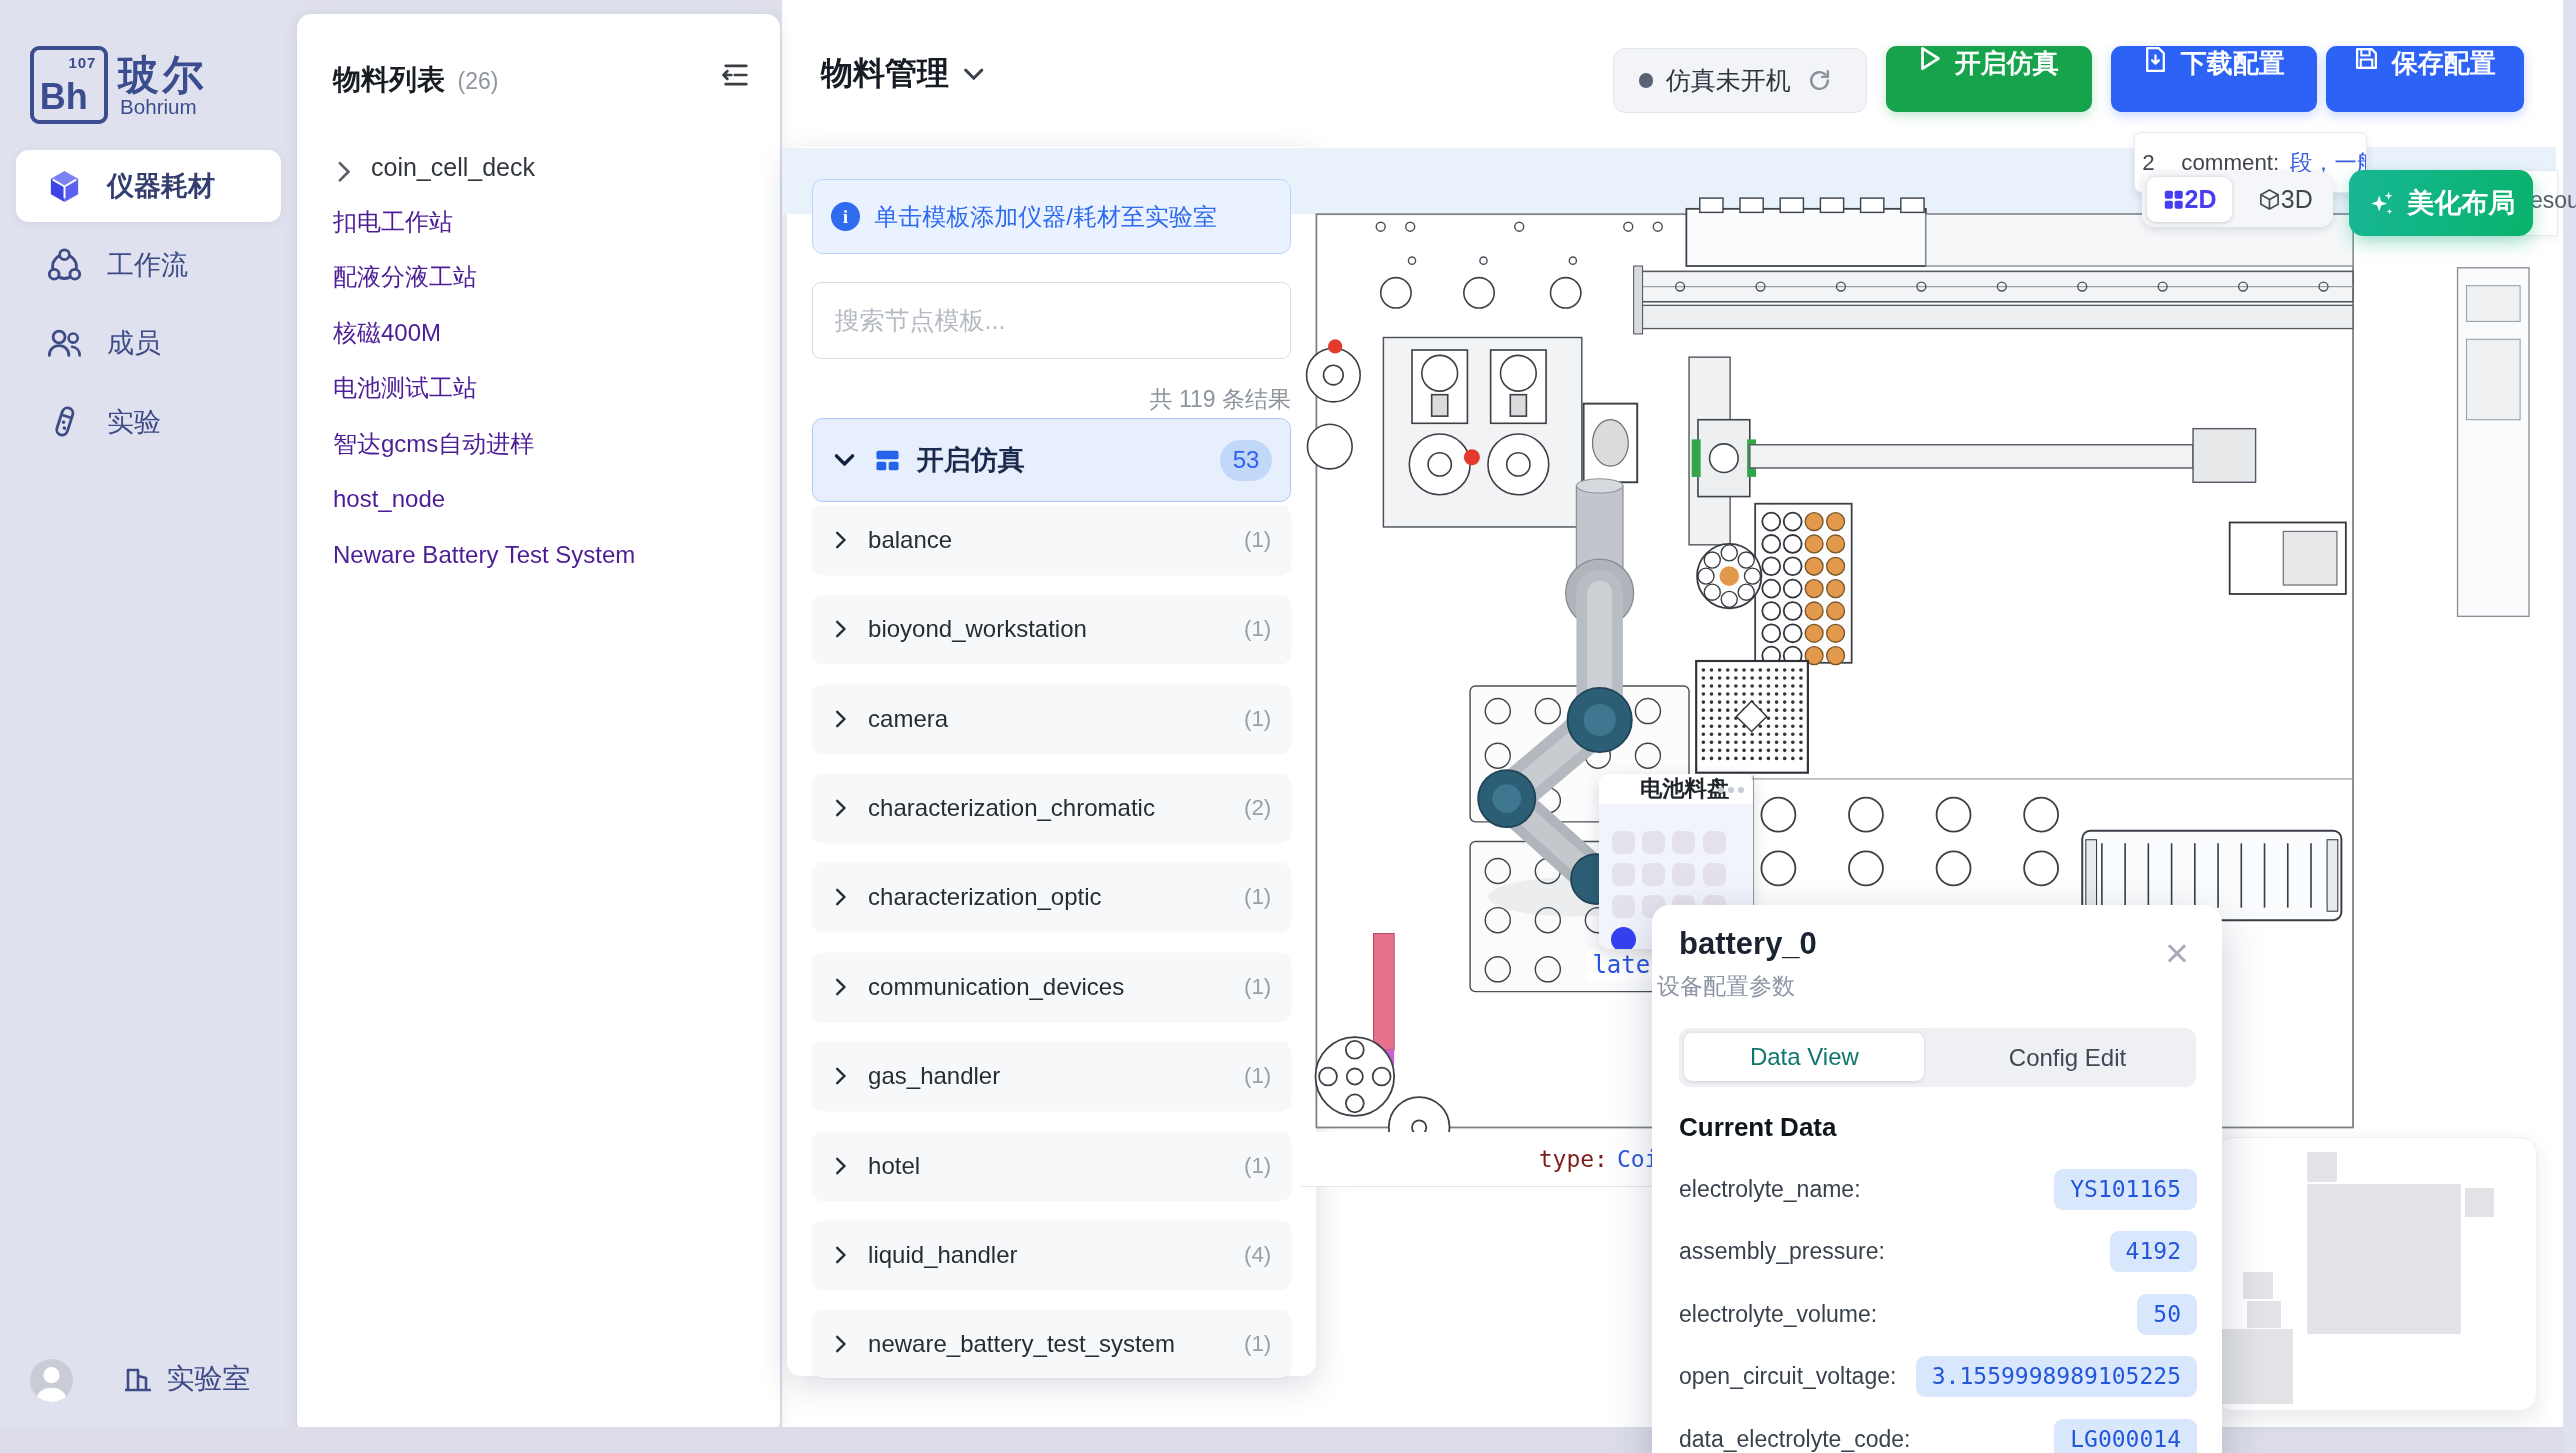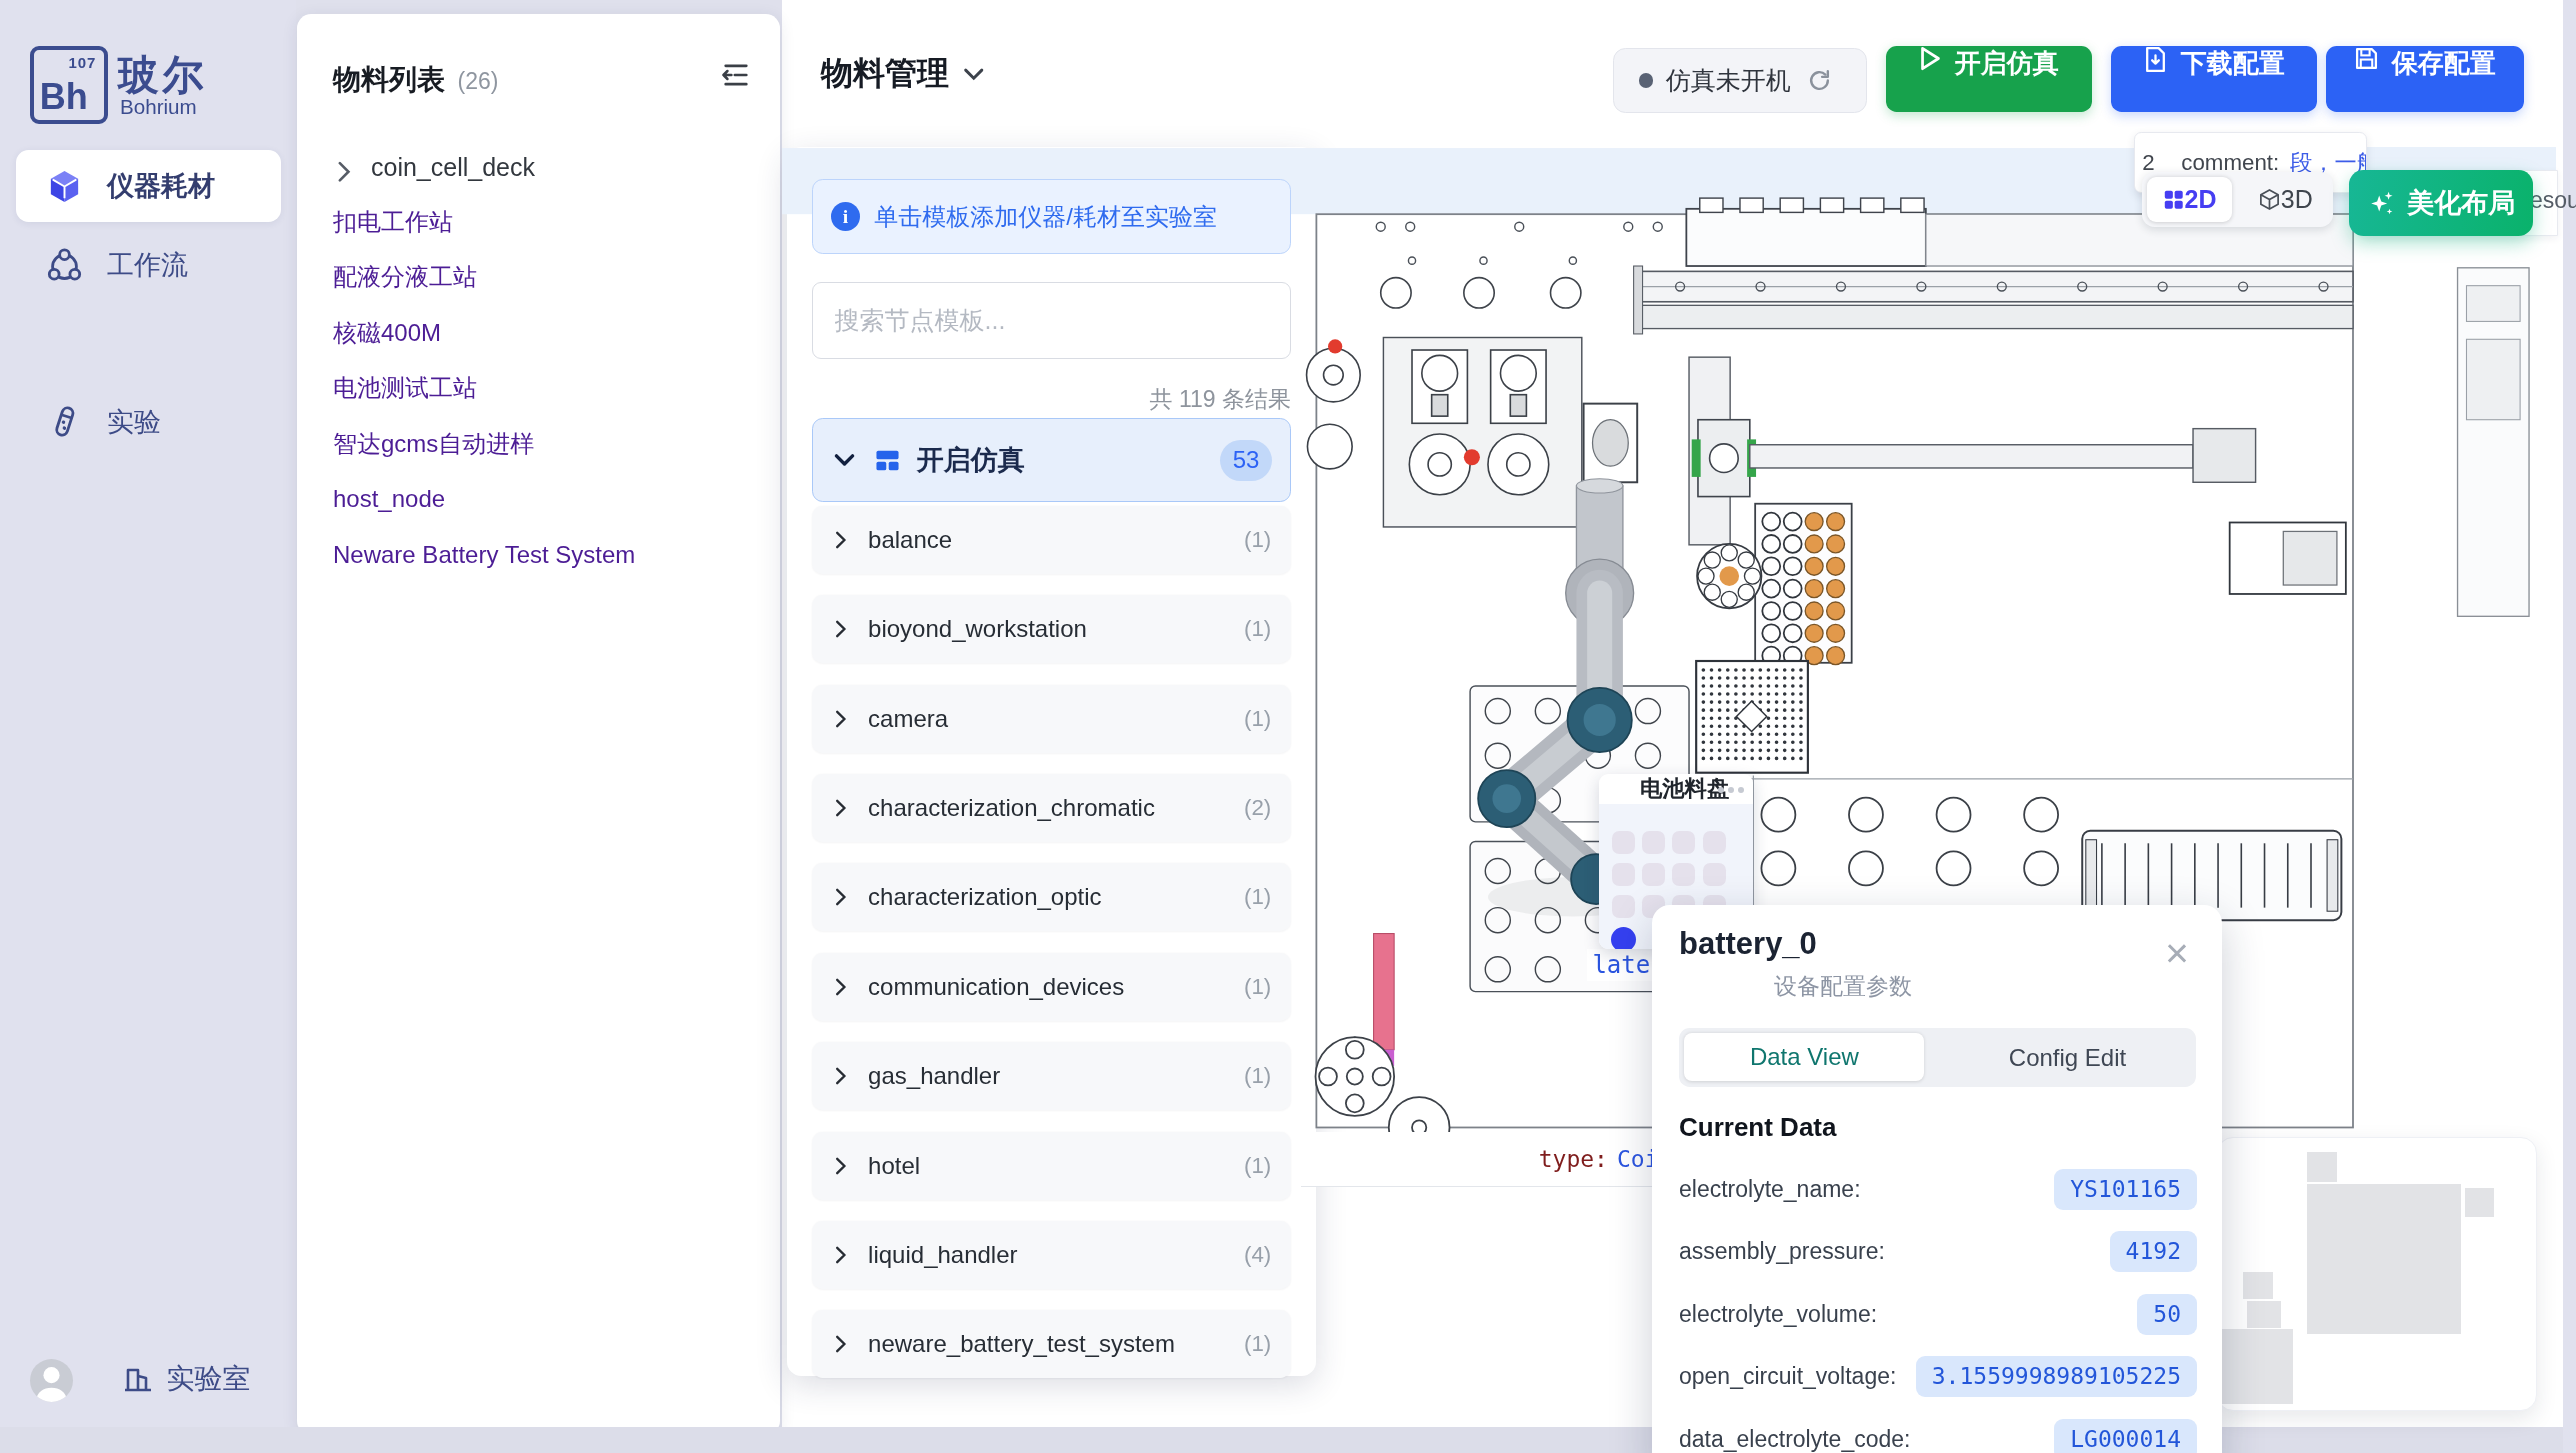--- a/index.html
+++ b/index.html
@@ -81,21 +81,21 @@
   .tray-head{height:30px;display:flex;align-items:center;position:relative}
   .tray-title{font-size:22.3px;font-weight:600;color:#20252c;margin-left:41px}
   .tray-dots{position:absolute;right:9px;top:12.5px;display:flex}
   .tray-dots i{width:6.3px;height:6.3px;border-radius:50%;background:#c6cad2;margin-left:3.6px}
   .tray-body{position:absolute;left:0;top:30px;width:154px;height:145px;background:#f1f4fb}
   .cell{position:absolute;width:23px;height:23px;border-radius:7.2px;background:#e5e1ec}
   .cell-blue{position:absolute;width:25px;height:25px;border-radius:50%;background:#3540f0}
   
   .popup{left:1652px;top:905px;width:570px;height:572px;background:#fff;border-radius:18px;box-shadow:0 14.3px 43px rgba(25,35,70,.22);z-index:7}
   .popup-title{left:1679px;top:926px;font-size:31px;font-weight:bold;color:#1b2332}
-  .popup-sub{left:1774px;top:971px;font-size:23px;color:#8d95a4}
+  .popup-sub{left:1657px;top:971px;font-size:23px;color:#8d95a4}
   .popup-close{left:2152px;top:928px;width:50px;height:50px;font-size:41px;color:#a7adb7;display:flex;align-items:center;justify-content:center;cursor:pointer}
   .tabs{left:1679px;top:1028px;width:517px;height:59px;background:#eef0f4;border-radius:10.7px}
   .tab-active{position:absolute;left:5.4px;top:5.4px;width:240px;height:48px;background:#fff;border-radius:8px;box-shadow:0 0.9px 3.6px rgba(0,0,0,.13);display:flex;align-items:center;justify-content:center;font-size:24px;color:#0f766e;cursor:pointer}
   .tab-inactive{position:absolute;right:0;top:0;width:257px;height:59px;display:flex;align-items:center;justify-content:center;font-size:24px;color:#3f4754;cursor:pointer}
   .cur-data{left:1679px;top:1112px;font-size:26px;font-weight:600;color:#10151d}
   .field-row{left:1679px;width:518px;height:50px}
   .field-label{position:absolute;left:0;top:0;height:50px;line-height:50px;font-size:23px;color:#39414d}
   .field-pill{position:absolute;right:0;top:4.5px;height:41px;line-height:41px;background:#d9e7fc;border-radius:9px;padding:0 16px;font-size:23px;color:#2356d9;font-family:"DejaVu Sans Mono",monospace}
   
   .minimap{left:2217px;top:1137px;width:318px;height:272px;background:#fff;border:0.9px solid #eef0f5;border-radius:16px;box-shadow:0 7.2px 21.5px rgba(30,40,60,.10);z-index:4;overflow:hidden}
@@ -383,20 +383,29 @@
   </div>
   <div class="abs nav-item" style="top:229px">
     <svg class="nav-icon" viewBox="0 0 36 36">
       <circle cx="18" cy="19" r="11" fill="none" stroke="#3d4b87" stroke-width="2.6"></circle>
       <circle cx="18" cy="8" r="4.5" fill="#e0e1ee" stroke="#3d4b87" stroke-width="2.6"></circle>
       <circle cx="8.5" cy="26" r="4.5" fill="#e0e1ee" stroke="#3d4b87" stroke-width="2.6"></circle>
       <circle cx="27.5" cy="26" r="4.5" fill="#e0e1ee" stroke="#3d4b87" stroke-width="2.6"></circle>
     </svg>
     <span class="nav-label">工作流</span>
   </div>
+  <div class="abs nav-item" style="top:307px">
+    <svg class="nav-icon" viewBox="0 0 36 36">
+      <circle cx="13" cy="12" r="5.5" fill="none" stroke="#3d4b87" stroke-width="2.6"></circle>
+      <path d="M4 29c0-5.5 4-9 9-9s9 3.5 9 9" fill="none" stroke="#3d4b87" stroke-width="2.6" stroke-linecap="round"></path>
+      <circle cx="26" cy="13" r="4.2" fill="none" stroke="#3d4b87" stroke-width="2.4"></circle>
+      <path d="M25 21c4 .5 7 3.5 7 8" fill="none" stroke="#3d4b87" stroke-width="2.4" stroke-linecap="round"></path>
+    </svg>
+    <span class="nav-label">成员</span>
+  </div>
   <div class="abs nav-item" style="top:386px">
     <svg class="nav-icon" viewBox="0 0 36 36">
       <g transform="rotate(18 18 18)">
         <rect x="13" y="4" width="10" height="26" rx="5" fill="none" stroke="#3d4b87" stroke-width="2.6"></rect>
         <line x1="13" y1="12" x2="23" y2="12" stroke="#3d4b87" stroke-width="2.4"></line>
         <circle cx="17" cy="18" r="1.6" fill="#3d4b87"></circle>
           <circle cx="19.5" cy="23" r="1.6" fill="#3d4b87"></circle>
       </g>
     </svg>
     <span class="nav-label">实验</span>

